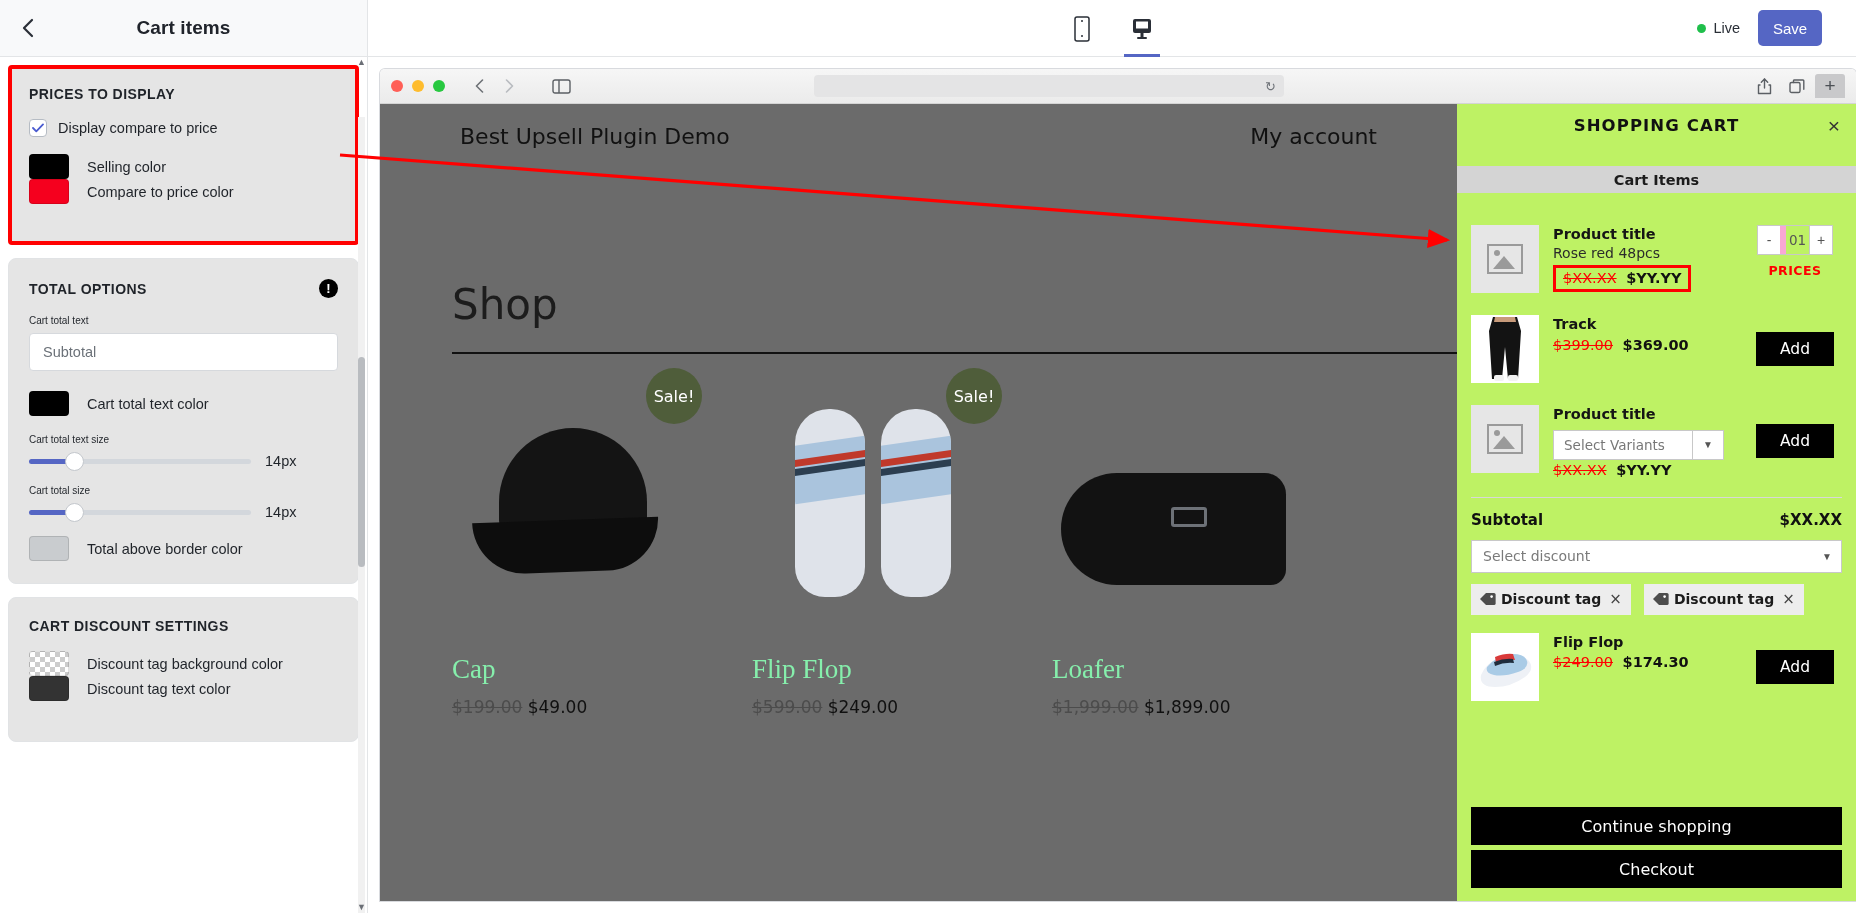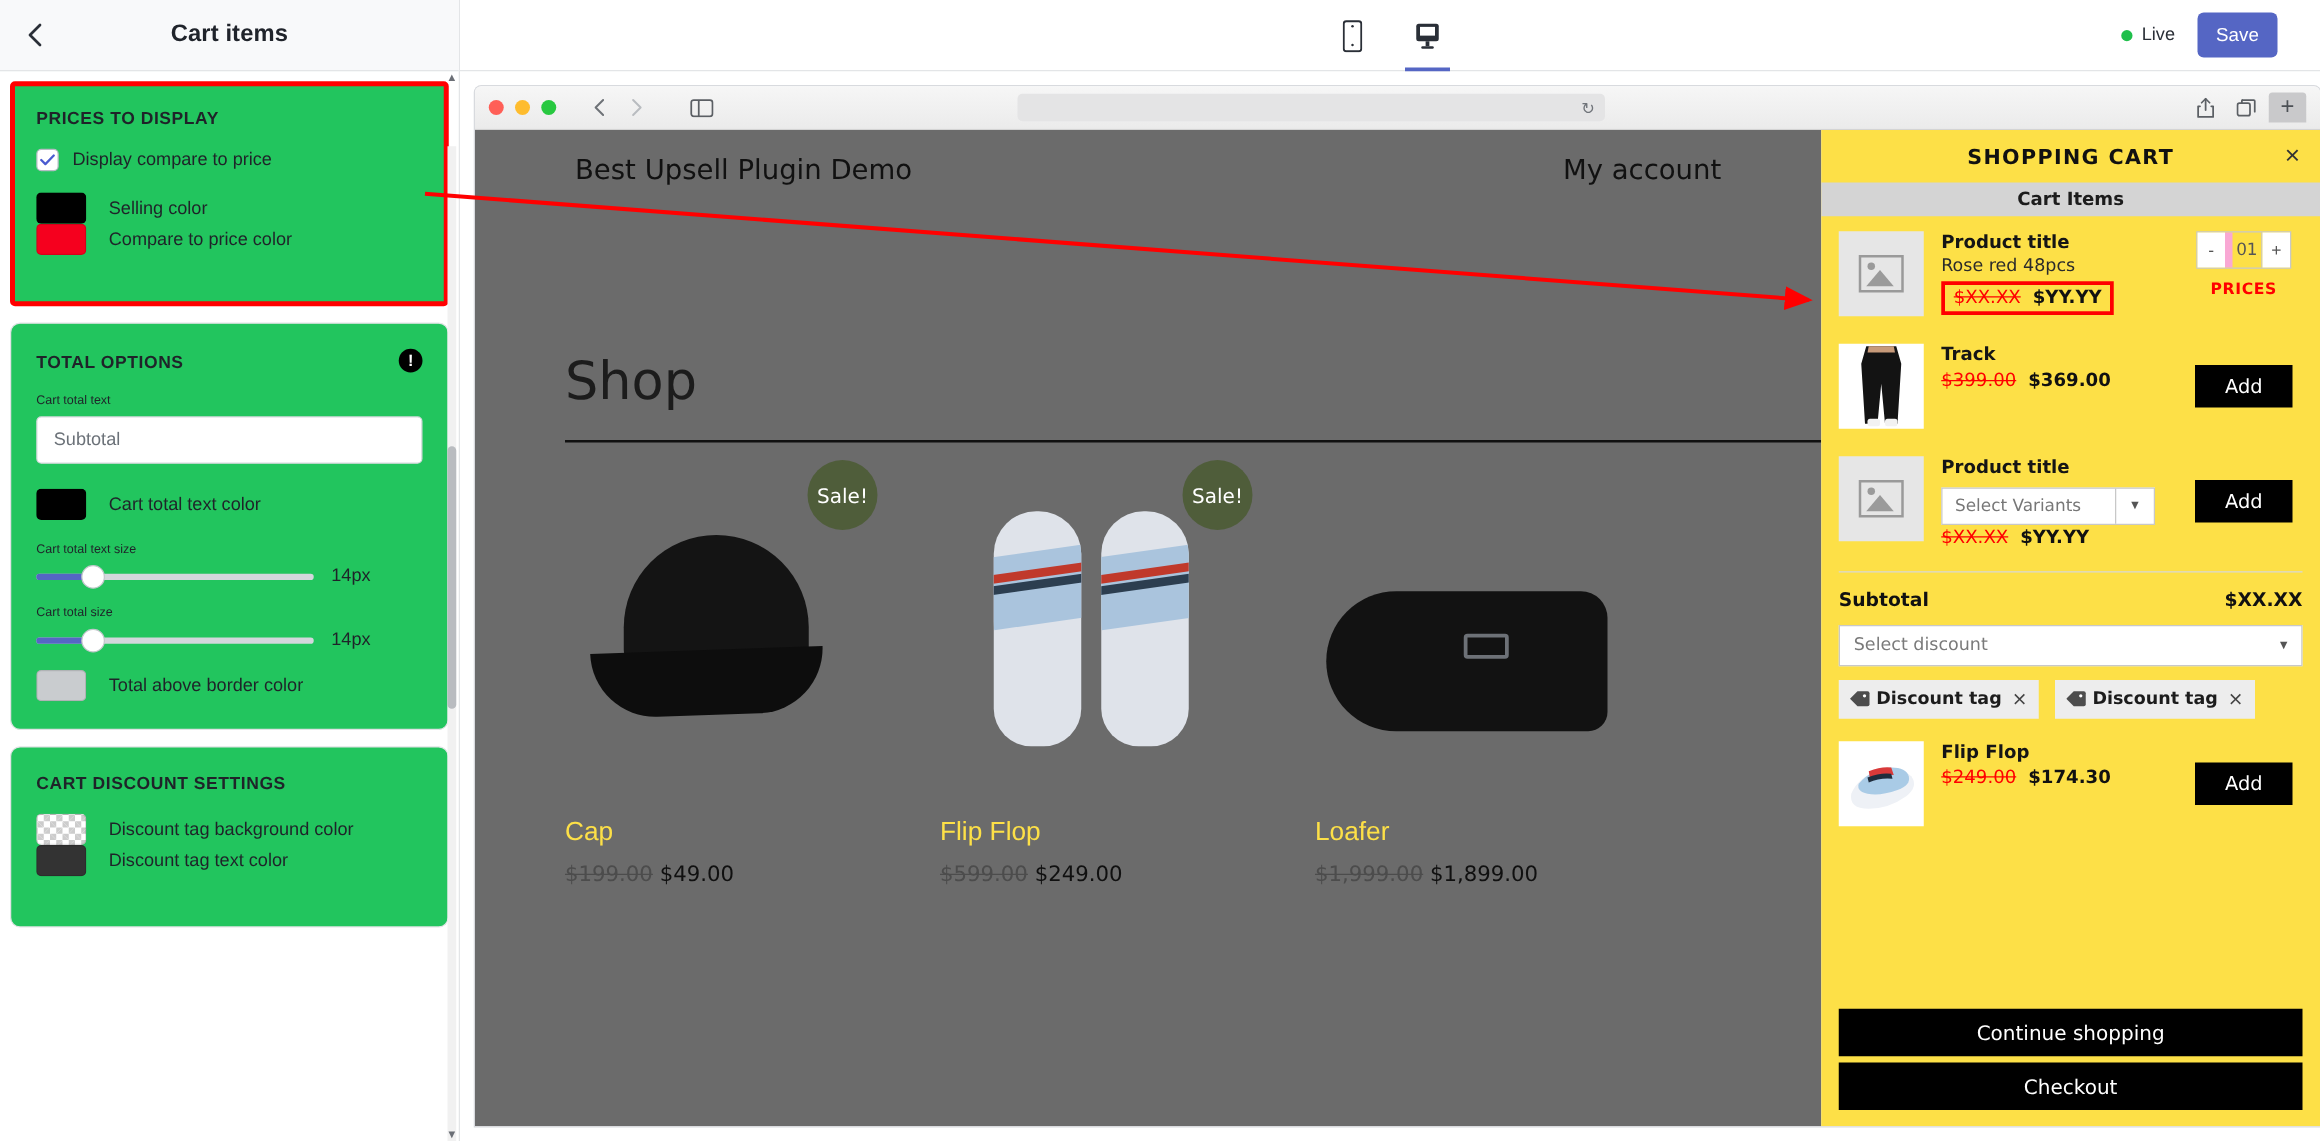--- a/index.html
+++ b/index.html
@@ -47,21 +47,21 @@
   }
   .scrollbar-thumb {
     position: absolute; right: 2px; top: 300px; width: 7px; height: 210px;
     background: #b9bcc0; border-radius: 4px;
   }
   .scroll-arrow {
     position: absolute; right: 0px; width: 11px; height: 11px;
     color: #6b6f76; font-size: 9px; text-align: center; line-height: 11px;
   }
   .card {
-    background: #22c55e; border: 1px solid #e1e3e5;
+    background: #e5e5e5; border: 1px solid #e1e3e5;
     border-radius: 8px; margin-bottom: 13px;
     padding: 20px 20px 22px 20px;
   }
   .card.highlight {
     border: 4px solid #ff0000; border-radius: 4px;
     padding: 17px 17px 19px 17px;
   }
   .card-title {
     font-size: 14px; font-weight: bold; color: #1f2329;
     letter-spacing: .45px; margin-bottom: 17px;
@@ -211,21 +211,21 @@
     width: 242px; height: 262px; position: relative;
     display: flex; align-items: center; justify-content: center;
   }
   .sale-badge {
     position: absolute; top: -4px; right: -8px;
     width: 56px; height: 56px; border-radius: 50%;
     background: #4f5d3a; color: #fff;
     display: flex; align-items: center; justify-content: center;
     font-size: 16px; font-family:"DejaVu Sans", sans-serif; z-index: 3;
   }
-  .prod-name { font-size: 21px; color: #fde047; margin-top: 20px; font-family:Liberation Sans, sans-serif;}
+  .prod-name { font-size: 27px; color: #86efac; margin-top: 20px; font-family:Liberation Serif, serif;}
   .prod-price { margin-top: 12px; font-size: 17px; font-family:"DejaVu Sans", sans-serif; }
   .old { text-decoration: line-through; color: #4c4c4c; }
   .new { color: #101010; }
 
   
   .cap-shape { position: relative; width: 200px; height: 150px; }
   .cap-crown {
     position: absolute; left: 26px; top: 0; width: 148px; height: 108px;
     background: #141414; border-radius: 74px 74px 16px 16px;
   }
@@ -250,22 +250,22 @@
     width: 225px; height: 112px; background: #121212;
     border-radius: 58px 22px 16px 58px; position: relative; margin-top: 52px;
   }
   .loafer-buckle {
     position: absolute; top: 34px; left: 110px; width: 36px; height: 20px;
     border: 3px solid #6d7177; border-radius: 3px;
   }
 
   
   .cart-panel {
-    width: 399px; background: #fde047; height: 797px;
-    display: flex; flex-direction: column; position: relative;
+    width: 399px; background: #bef264; height: 797px;
+    display: flex; flex-direction: column; position: relative; gap: 20px;
   }
   .cart-header {
     height: 42px; display: flex; align-items: center; justify-content: center;
     position: relative;
   }
   .cart-header-title {
     font-size: 16.5px; font-weight: bold; letter-spacing: 1.1px; color: #111;
     font-family:"DejaVu Sans", sans-serif;
   }
   .cart-close {

